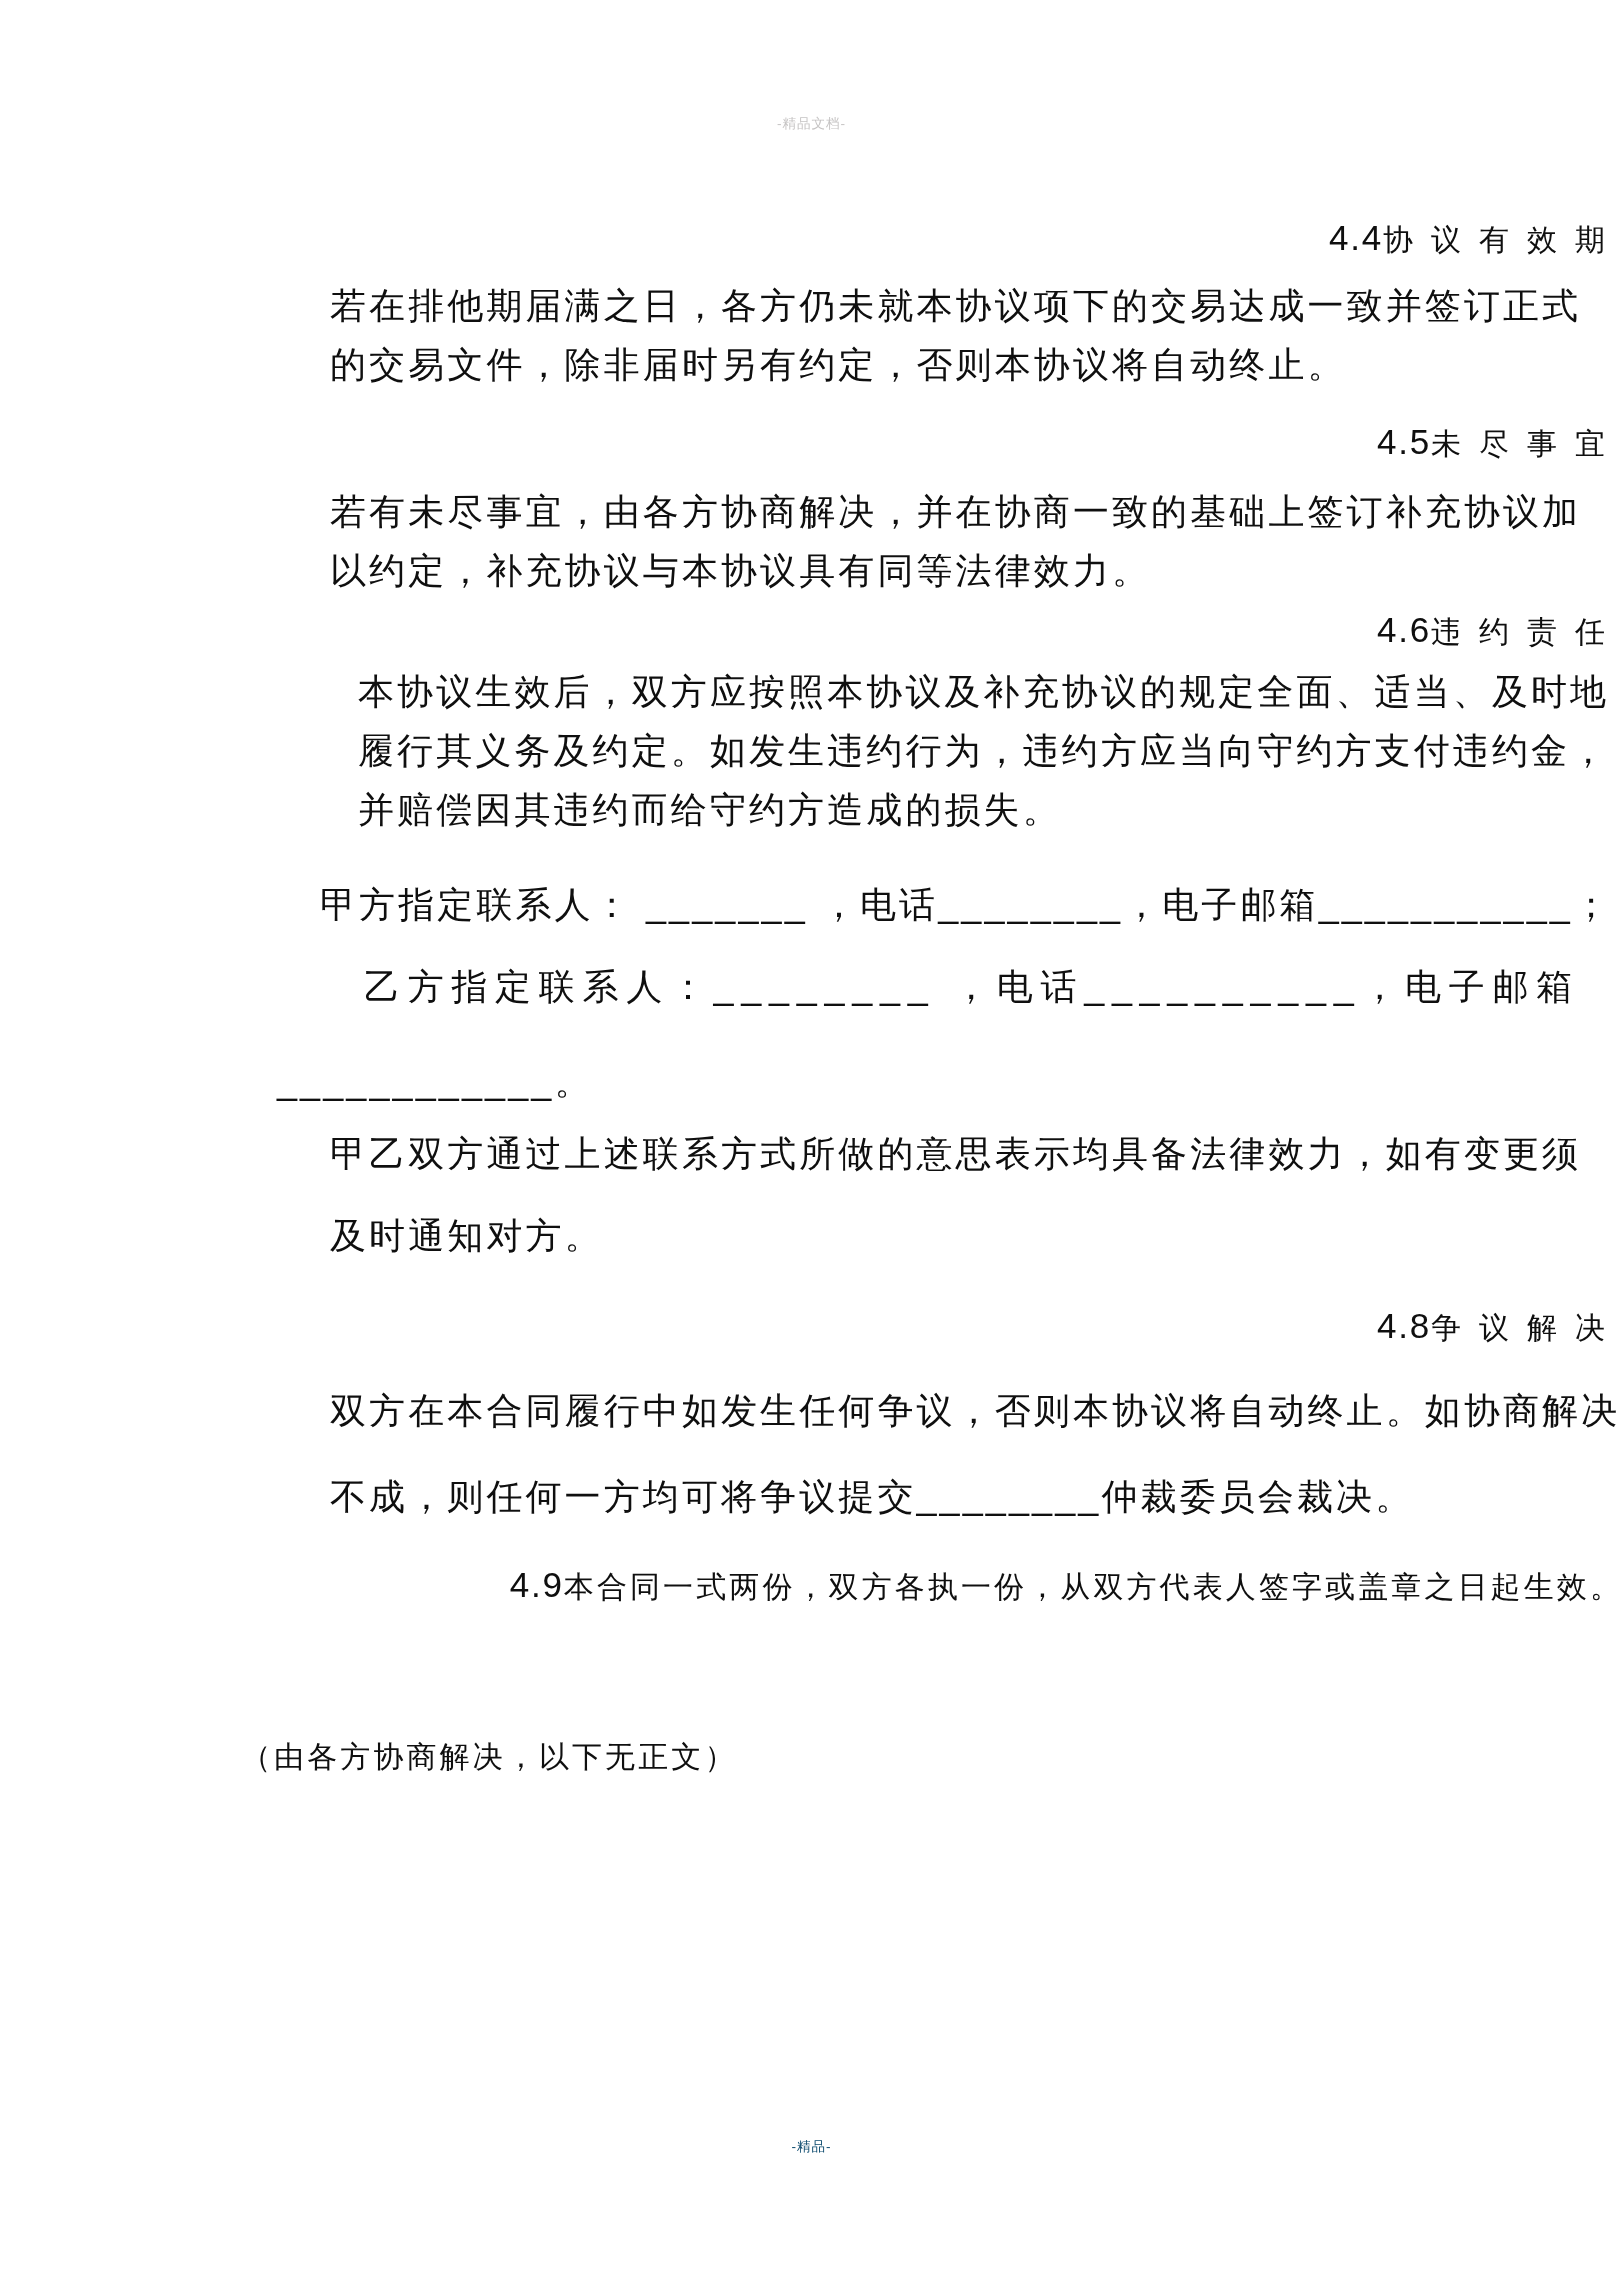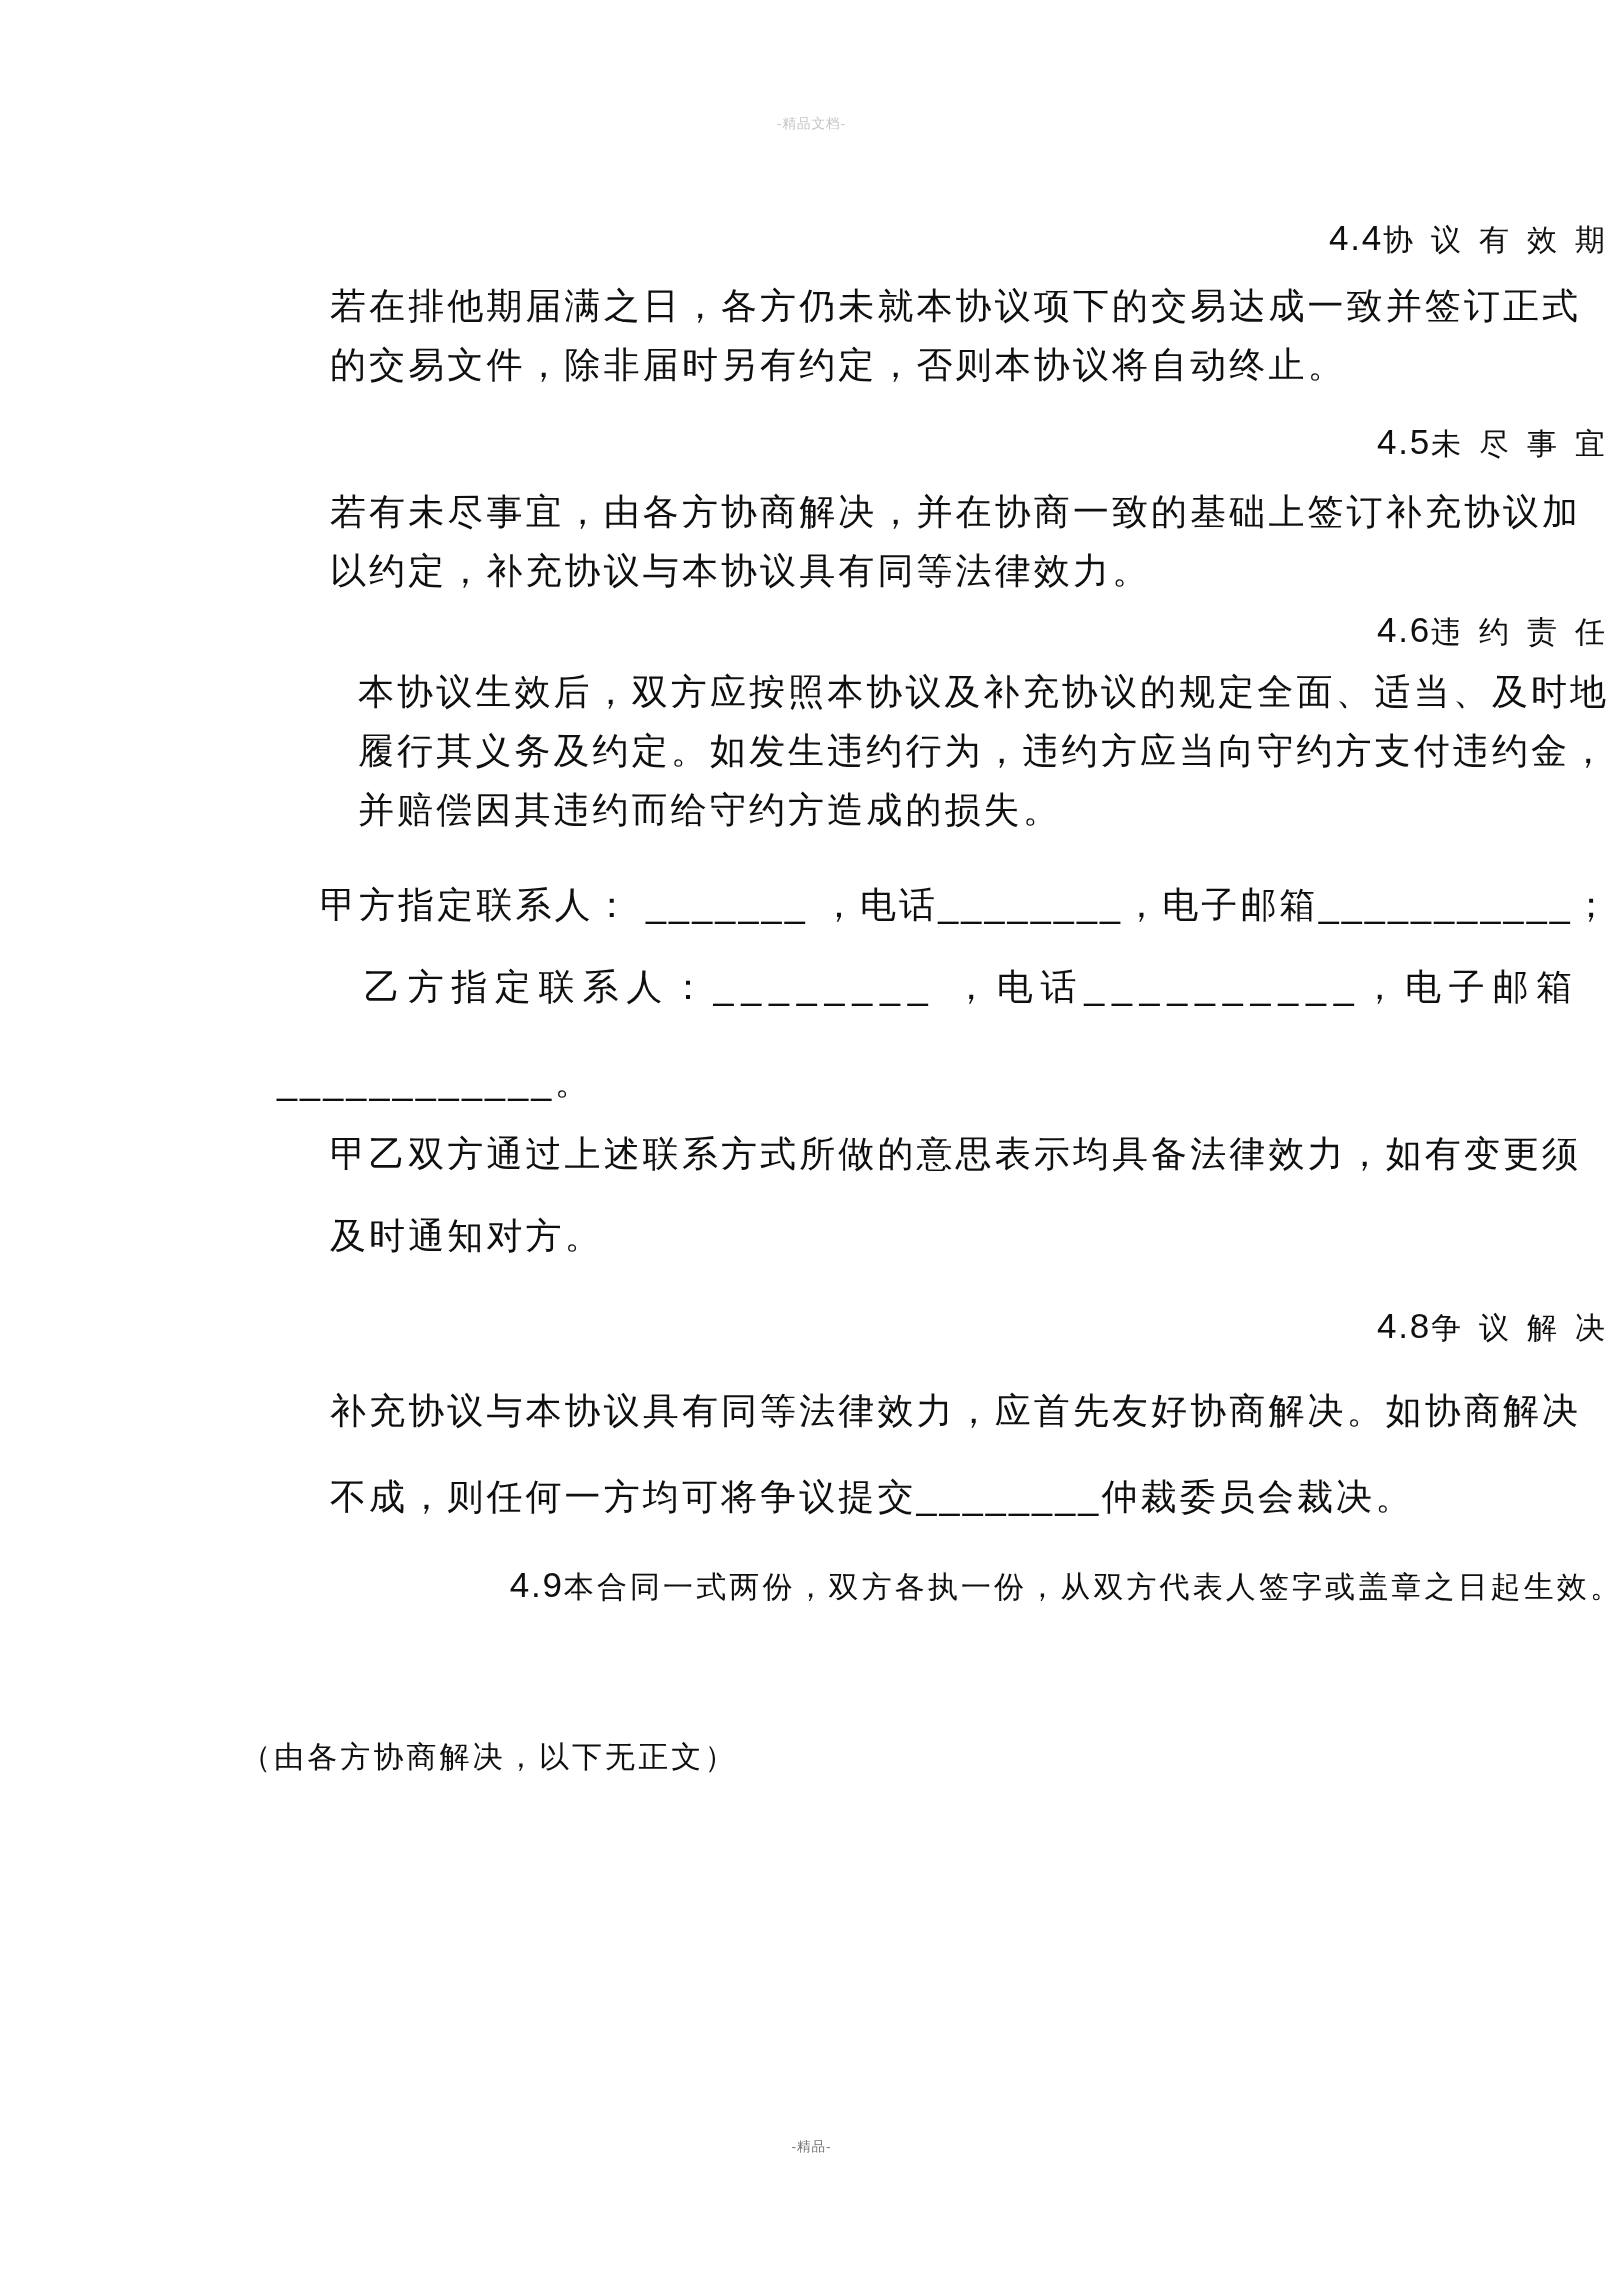--- a/index.html
+++ b/index.html
@@ -14,21 +14,21 @@
   }
   .wm{
     position:absolute;
     left:0; right:0;
     text-align:center;
     font-size:13.6px;
     letter-spacing:0.9px;
     user-select:none;
   }
   .wm-top{top:115px;color:#c6c4c4;}
-  .wm-bottom{top:2138px;color:#737373;}
+  .wm-bottom{top:2138px;color:#0c4a6e;}
 
   .sec{
     margin-left:235px;
     font-size:30px;
     line-height:40px;
     white-space:nowrap;
     text-align:right;
   }
   .sec .num{
     display:inline-block;
@@ -118,21 +118,21 @@
   <div class="bodyline" id="party-b-cont">____________。</div>
   <div id="pnote">
     <div class="bodyline lh90">甲乙双方通过上述联系方式所做的意思表示均具备法律效力，如有变更须</div>
     <div class="bodyline lh90">及时通知对方。</div>
   </div>
 
   <div class="sec" id="h48">
     <span class="num">4.8</span><span class="title">争议解决</span>
   </div>
   <div id="p48">
-    <div class="bodyline lh95">补充协议与本协议具有同等法律效力，应首先友好协商解决。如协商解决</div>
+    <div class="bodyline lh95">双方在本合同履行中如发生任何争议，否则本协议将自动终止。如协商解决</div>
     <div class="bodyline lh95">不成，则任何一方均可将争议提交________仲裁委员会裁决。</div>
   </div>
 
   <div class="sec" id="p49">
     <span class="num">4.9</span><span class="clause">本合同一式两份，双方各执一份，从双方代表人签字或盖章之日起生效。</span>
   </div>
 
   <div id="endnote">（由各方协商解决，以下无正文）</div>
 
   <div class="wm wm-bottom">-精品-</div>

